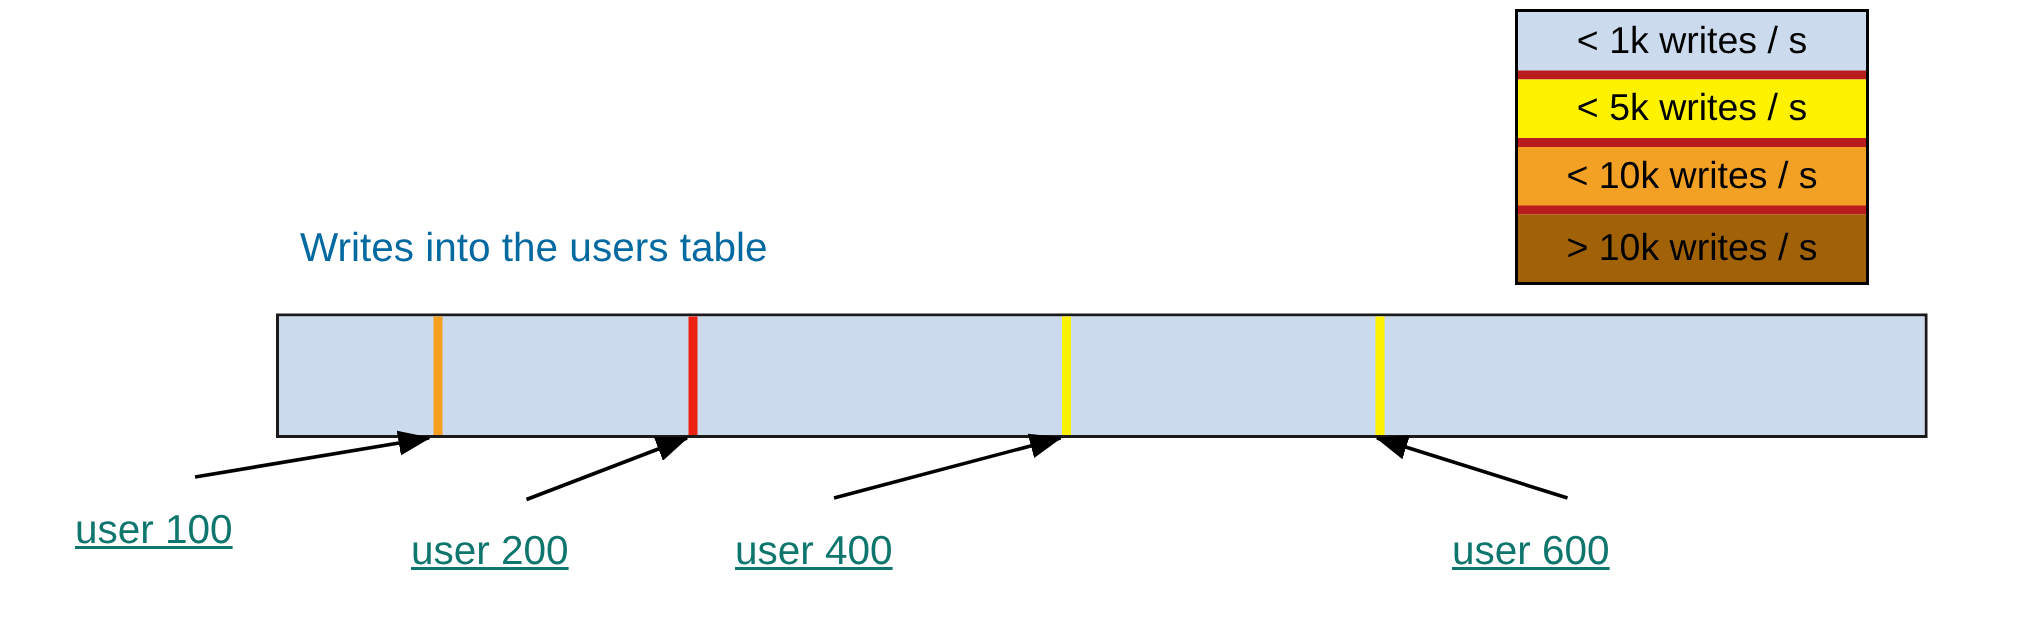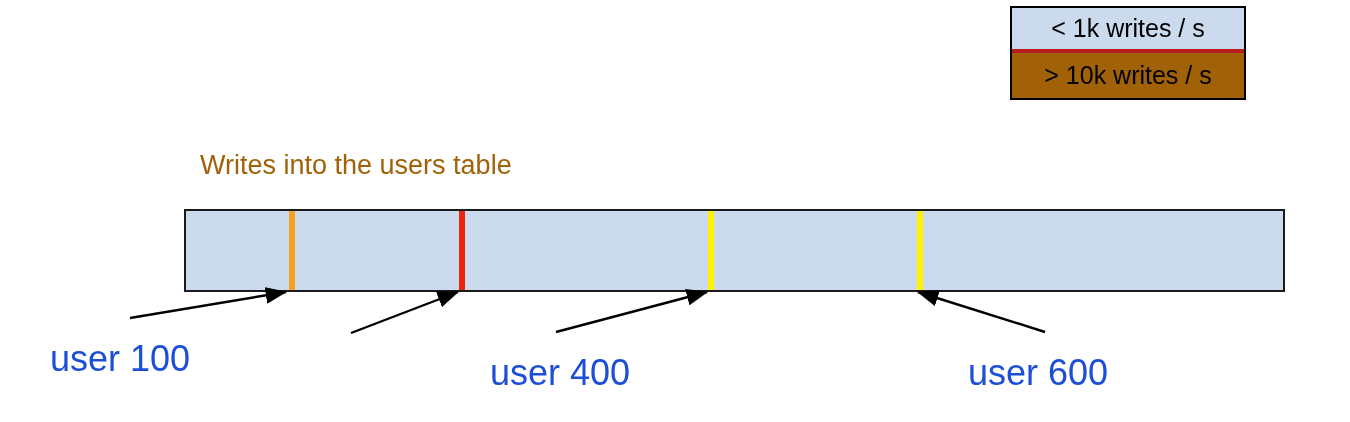--- a/index.html
+++ b/index.html
@@ -23,21 +23,21 @@
     position: absolute;
     left: 1010px;
     top: 6px;
     width: 236px;
     border: 2px solid #000000;
     box-sizing: border-box;
   }
   .legend-row {
     height: 45px;
     box-sizing: border-box;
-    border-bottom: 4px solid #b91c1c;
+    border-bottom: 6px solid #b91c1c;
     display: flex;
     align-items: center;
     justify-content: center;
     position: relative;
   }
   .legend-row:last-child {
     border-bottom: none;
   }
   .legend-label {
     font-size: 25px;
@@ -45,21 +45,21 @@
     letter-spacing: 0px;
     white-space: nowrap;
   }
 
   
   #bar-title {
     position: absolute;
     left: 200px;
     top: 150px;
     font-size: 27px;
-    color: #a16207;
+    color: #0369a1;
     white-space: nowrap;
   }
 
   
   #bar {
     position: absolute;
     left: 184px;
     top: 209px;
     width: 1101px;
     height: 83px;
@@ -81,33 +81,40 @@
   #annotations {
     position: absolute;
     left: 0;
     top: 0;
     width: 1350px;
     height: 422px;
     pointer-events: none;
   }
   .user-label {
     position: absolute;
-    font-size: 36px;
-    color: #1d4ed8;
+    font-size: 27px;
+    color: #0f766e;
     white-space: nowrap;
+    text-decoration: underline;
   }
 </style>
 </head>
 <body>
 
 <div id="canvas">
 
   <div id="legend">
     <div class="legend-row" style="background:#ccdaee;">
       <span class="legend-label">&lt; 1k writes / s</span>
+    </div>
+    <div class="legend-row" style="background:#fff200;">
+      <span class="legend-label">&lt; 5k writes / s</span>
+    </div>
+    <div class="legend-row" style="background:#f3a124;">
+      <span class="legend-label">&lt; 10k writes / s</span>
     </div>
     <div class="legend-row" style="background:#a16207;">
       <span class="legend-label">&gt; 10k writes / s</span>
     </div>
   </div>
 
   <div id="bar-title">Writes into the users table</div>
 
   <div id="bar">
     <div class="bar-fill" style="background:#ccdaee;">
@@ -124,16 +131,17 @@
         <polygon points="0 0, 9 3.5, 0 7" fill="#000000"></polygon>
       </marker>
     </defs>
     <line x1="130" y1="318" x2="286" y2="292" stroke="#000000" stroke-width="2.4" marker-end="url(#arrowhead)"></line>
     <line x1="351" y1="333" x2="458" y2="292" stroke="#000000" stroke-width="2.4" marker-end="url(#arrowhead)"></line>
     <line x1="556" y1="332" x2="707" y2="292" stroke="#000000" stroke-width="2.4" marker-end="url(#arrowhead)"></line>
     <line x1="1045" y1="332" x2="918" y2="292" stroke="#000000" stroke-width="2.4" marker-end="url(#arrowhead)"></line>
   </svg>
 
   <div class="user-label" style="left:50px; top:338px;">user 100</div>
+  <div class="user-label" style="left:274px; top:352px;">user 200</div>
   <div class="user-label" style="left:490px; top:352px;">user 400</div>
   <div class="user-label" style="left:968px; top:352px;">user 600</div>
 
 </div>
 
 </body></html>

